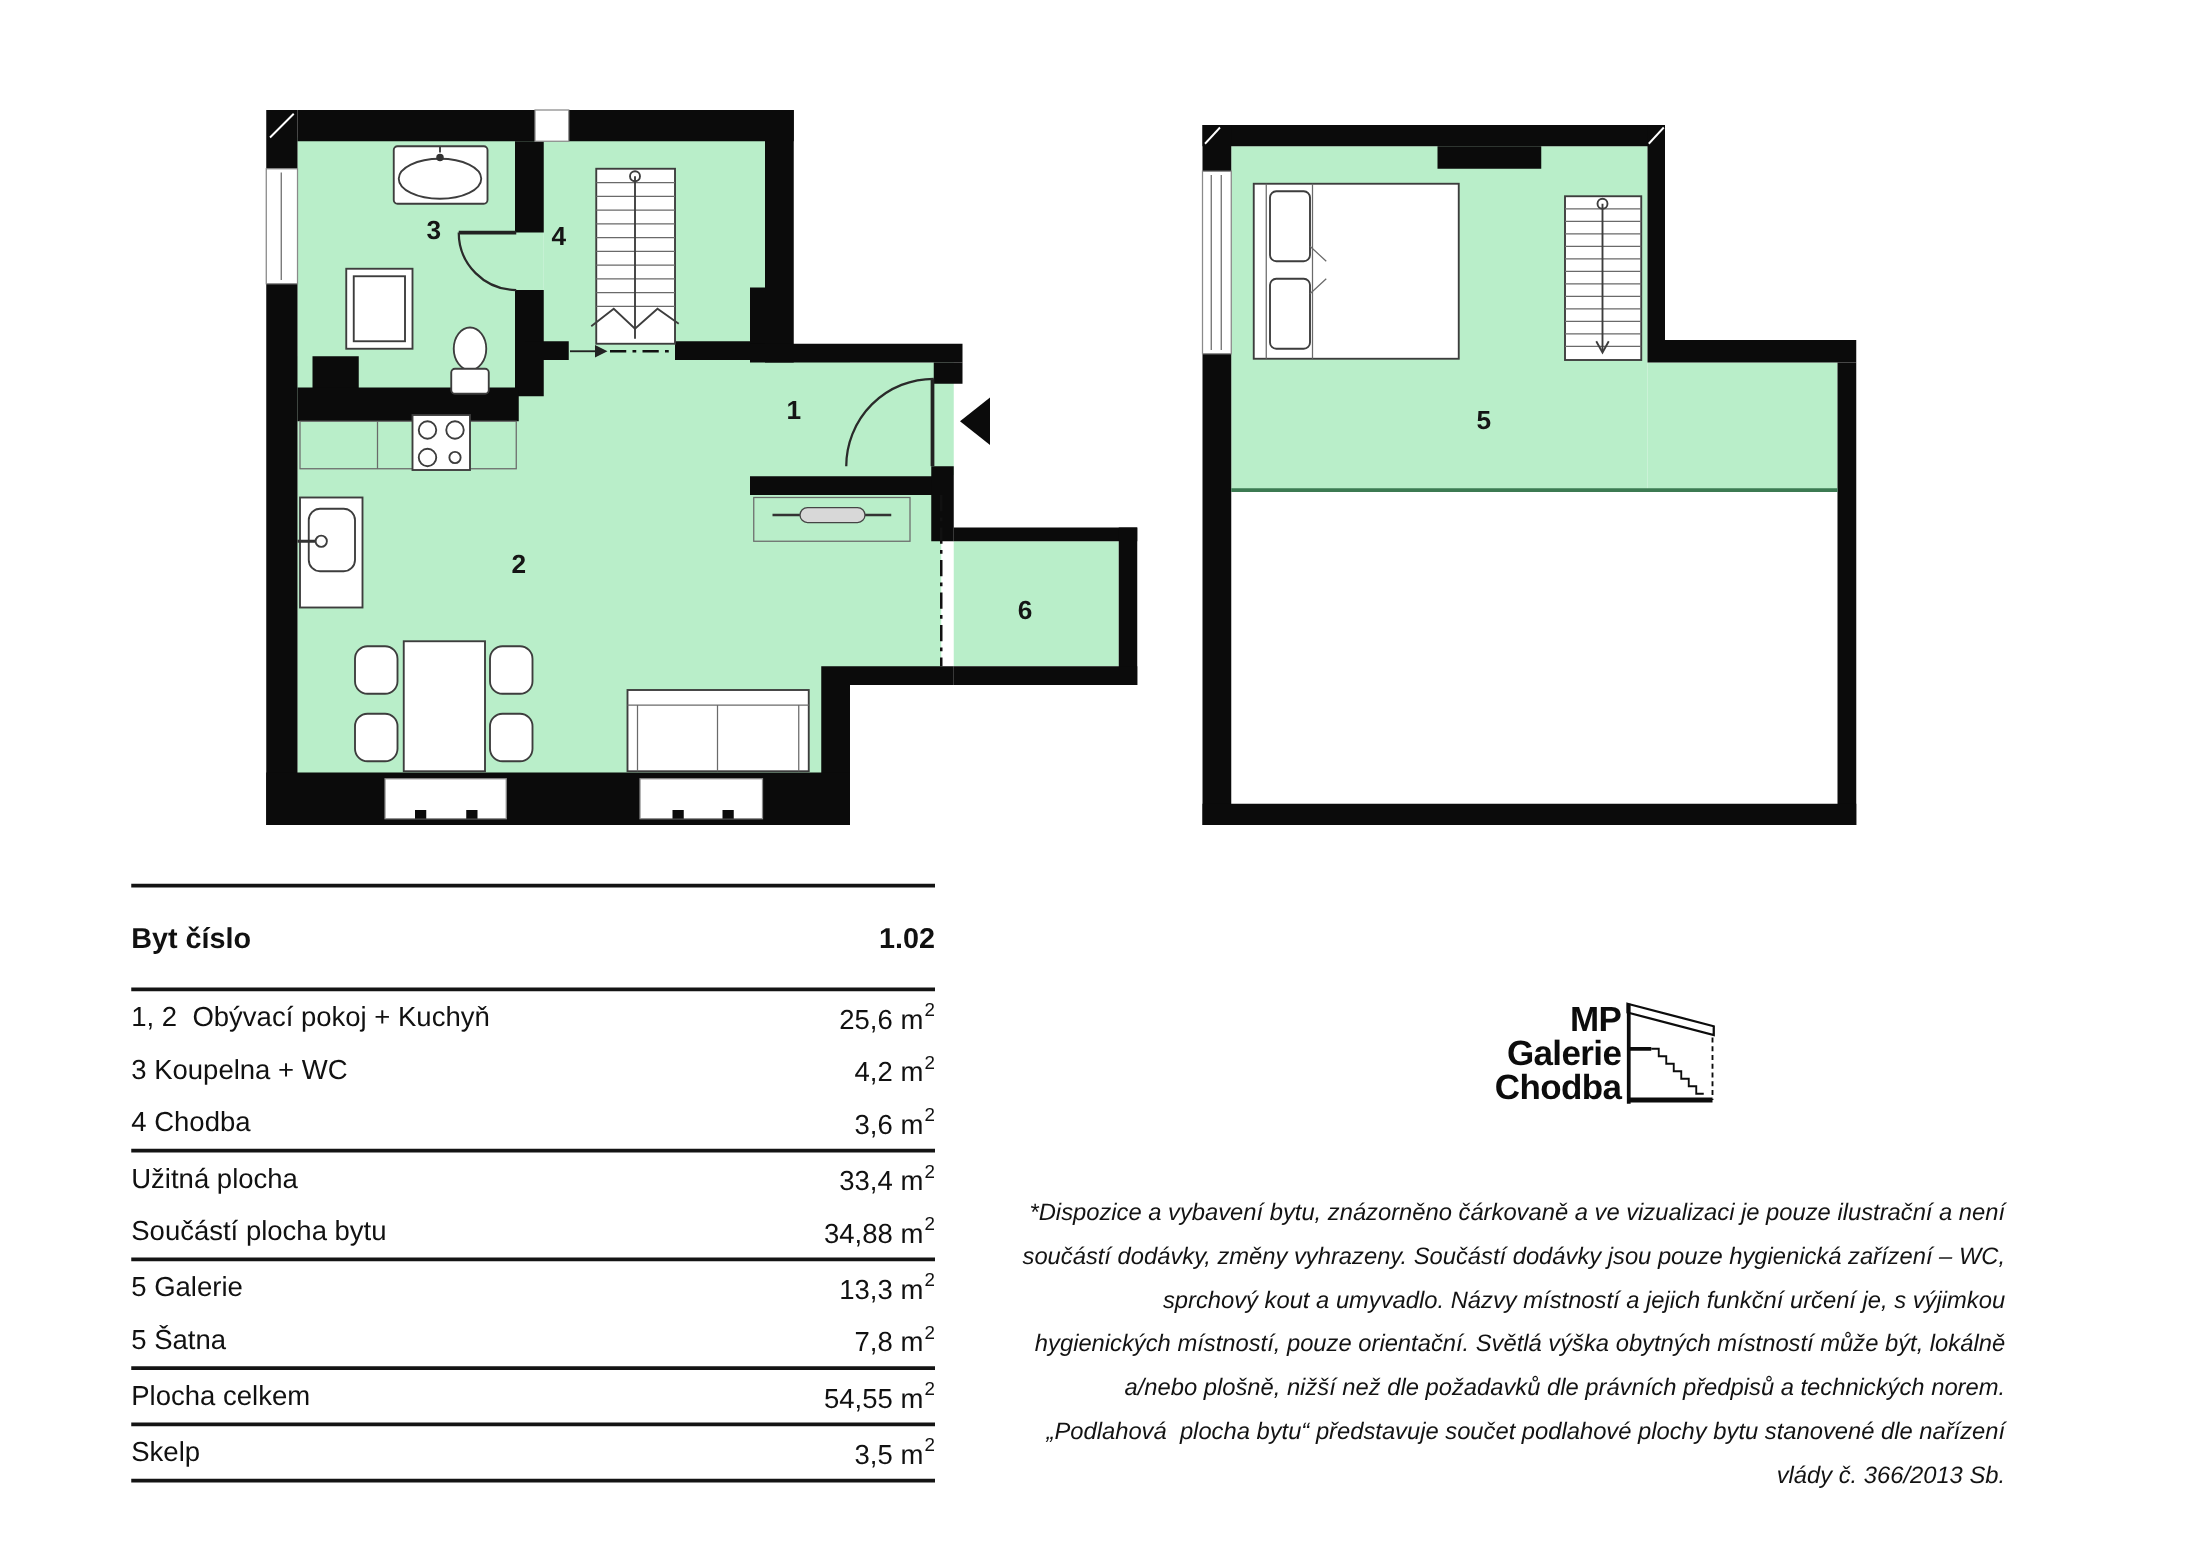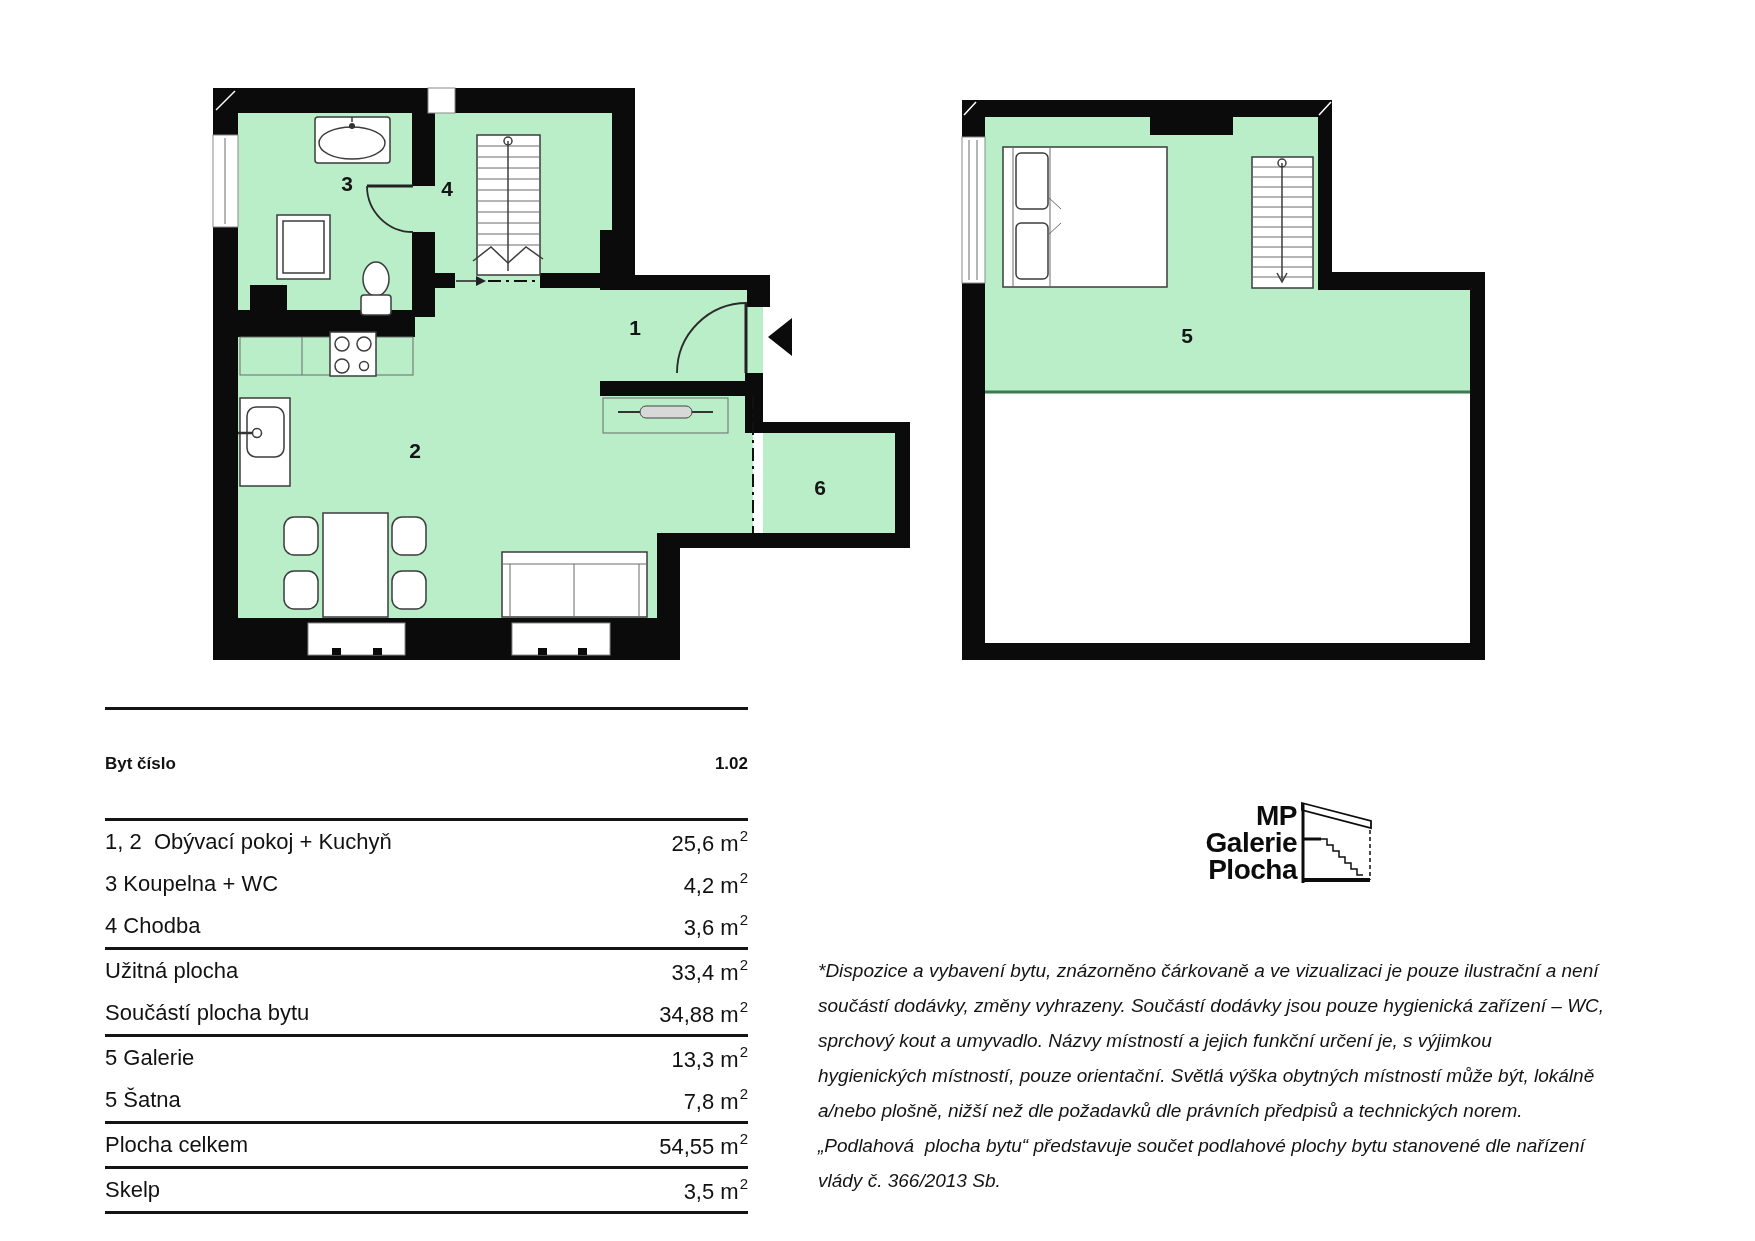--- a/index.html
+++ b/index.html
@@ -19,26 +19,26 @@
   .dashdot{stroke:#111;stroke-width:2;stroke-dasharray:13 5 3 5;fill:none;}
   .railing{stroke:var(--railing,#3c7a52);stroke-width:3;}
   .tick{fill:#0b0b0b;}
   .hatch{stroke:#fff;stroke-width:1.5;}
   .room-label{font:bold 21px "Liberation Sans",sans-serif;fill:#151515;}
   
   .area-table{position:absolute;left:105px;top:707px;width:643px;}
   .rule{height:3px;background:#141414;}
   .trow{display:flex;justify-content:space-between;align-items:center;height:42px;font-size:22px;}
   .trow.bold{font-weight:normal;}
-  .trow.thead{height:108px;font-size:17px;font-weight:bold;}
+  .trow.thead{height:80px;font-size:23px;font-weight:bold;}
   .tlabel{white-space:pre;}
   .tvalue{white-space:pre;}
   .tvalue sup{font-size:15px;vertical-align:10px;margin-left:1px;}
   
-  .disclaimer{position:absolute;left:818px;top:953px;font-size:19px;font-style:italic;color:#131313;}
+  .disclaimer{position:absolute;left:818px;top:953px;font-size:19px;font-style:italic;color:#131313;text-align:right;}
   .dline{white-space:pre;line-height:35px;height:35px;}
   
   .logo{position:absolute;left:1150px;top:797px;display:flex;align-items:center;}
   .logo-text{width:147px;text-align:right;font-weight:bold;font-size:28px;line-height:27px;
              letter-spacing:-0.5px;color:#0c0c0c;}
   .logo-icon{margin-left:3px;margin-top:2px;}
   .licon{fill:none;stroke:#0c0c0c;}
 </style>
 </head>
 <body>
@@ -276,21 +276,21 @@
         <span class="tlabel">Skelp</span>
         <span class="tvalue">3,5 m<sup>2</sup></span>
       </div>
       <div class="rule"></div>
     </div>
 
   <div class="logo">
     <div class="logo-text">
       <div>MP</div>
       <div>Galerie</div>
-      <div>Plocha</div>
+      <div>Chodba</div>
     </div>
     <svg class="logo-icon" width="78" height="88" viewBox="0 0 78 88">
       <line class="licon" x1="3" y1="4" x2="3" y2="84" stroke-width="3"></line>
       <path class="licon" d="M2,4 L71,22 L71,29 L2,11 Z" stroke-width="1.8"></path>
       <line class="licon" x1="70" y1="31" x2="70" y2="81" stroke-width="1.5" stroke-dasharray="4 3"></line>
       <line class="licon" x1="3" y1="40" x2="21" y2="40" stroke-width="3"></line>
       <path class="licon" d="M21,40 H27 V46 H33 V52 H39 V58 H45 V64 H51 V70 H57 V76 H63" stroke-width="1.5"></path>
       <line class="licon" x1="2" y1="81" x2="70" y2="81" stroke-width="4"></line>
     </svg>
   </div>

